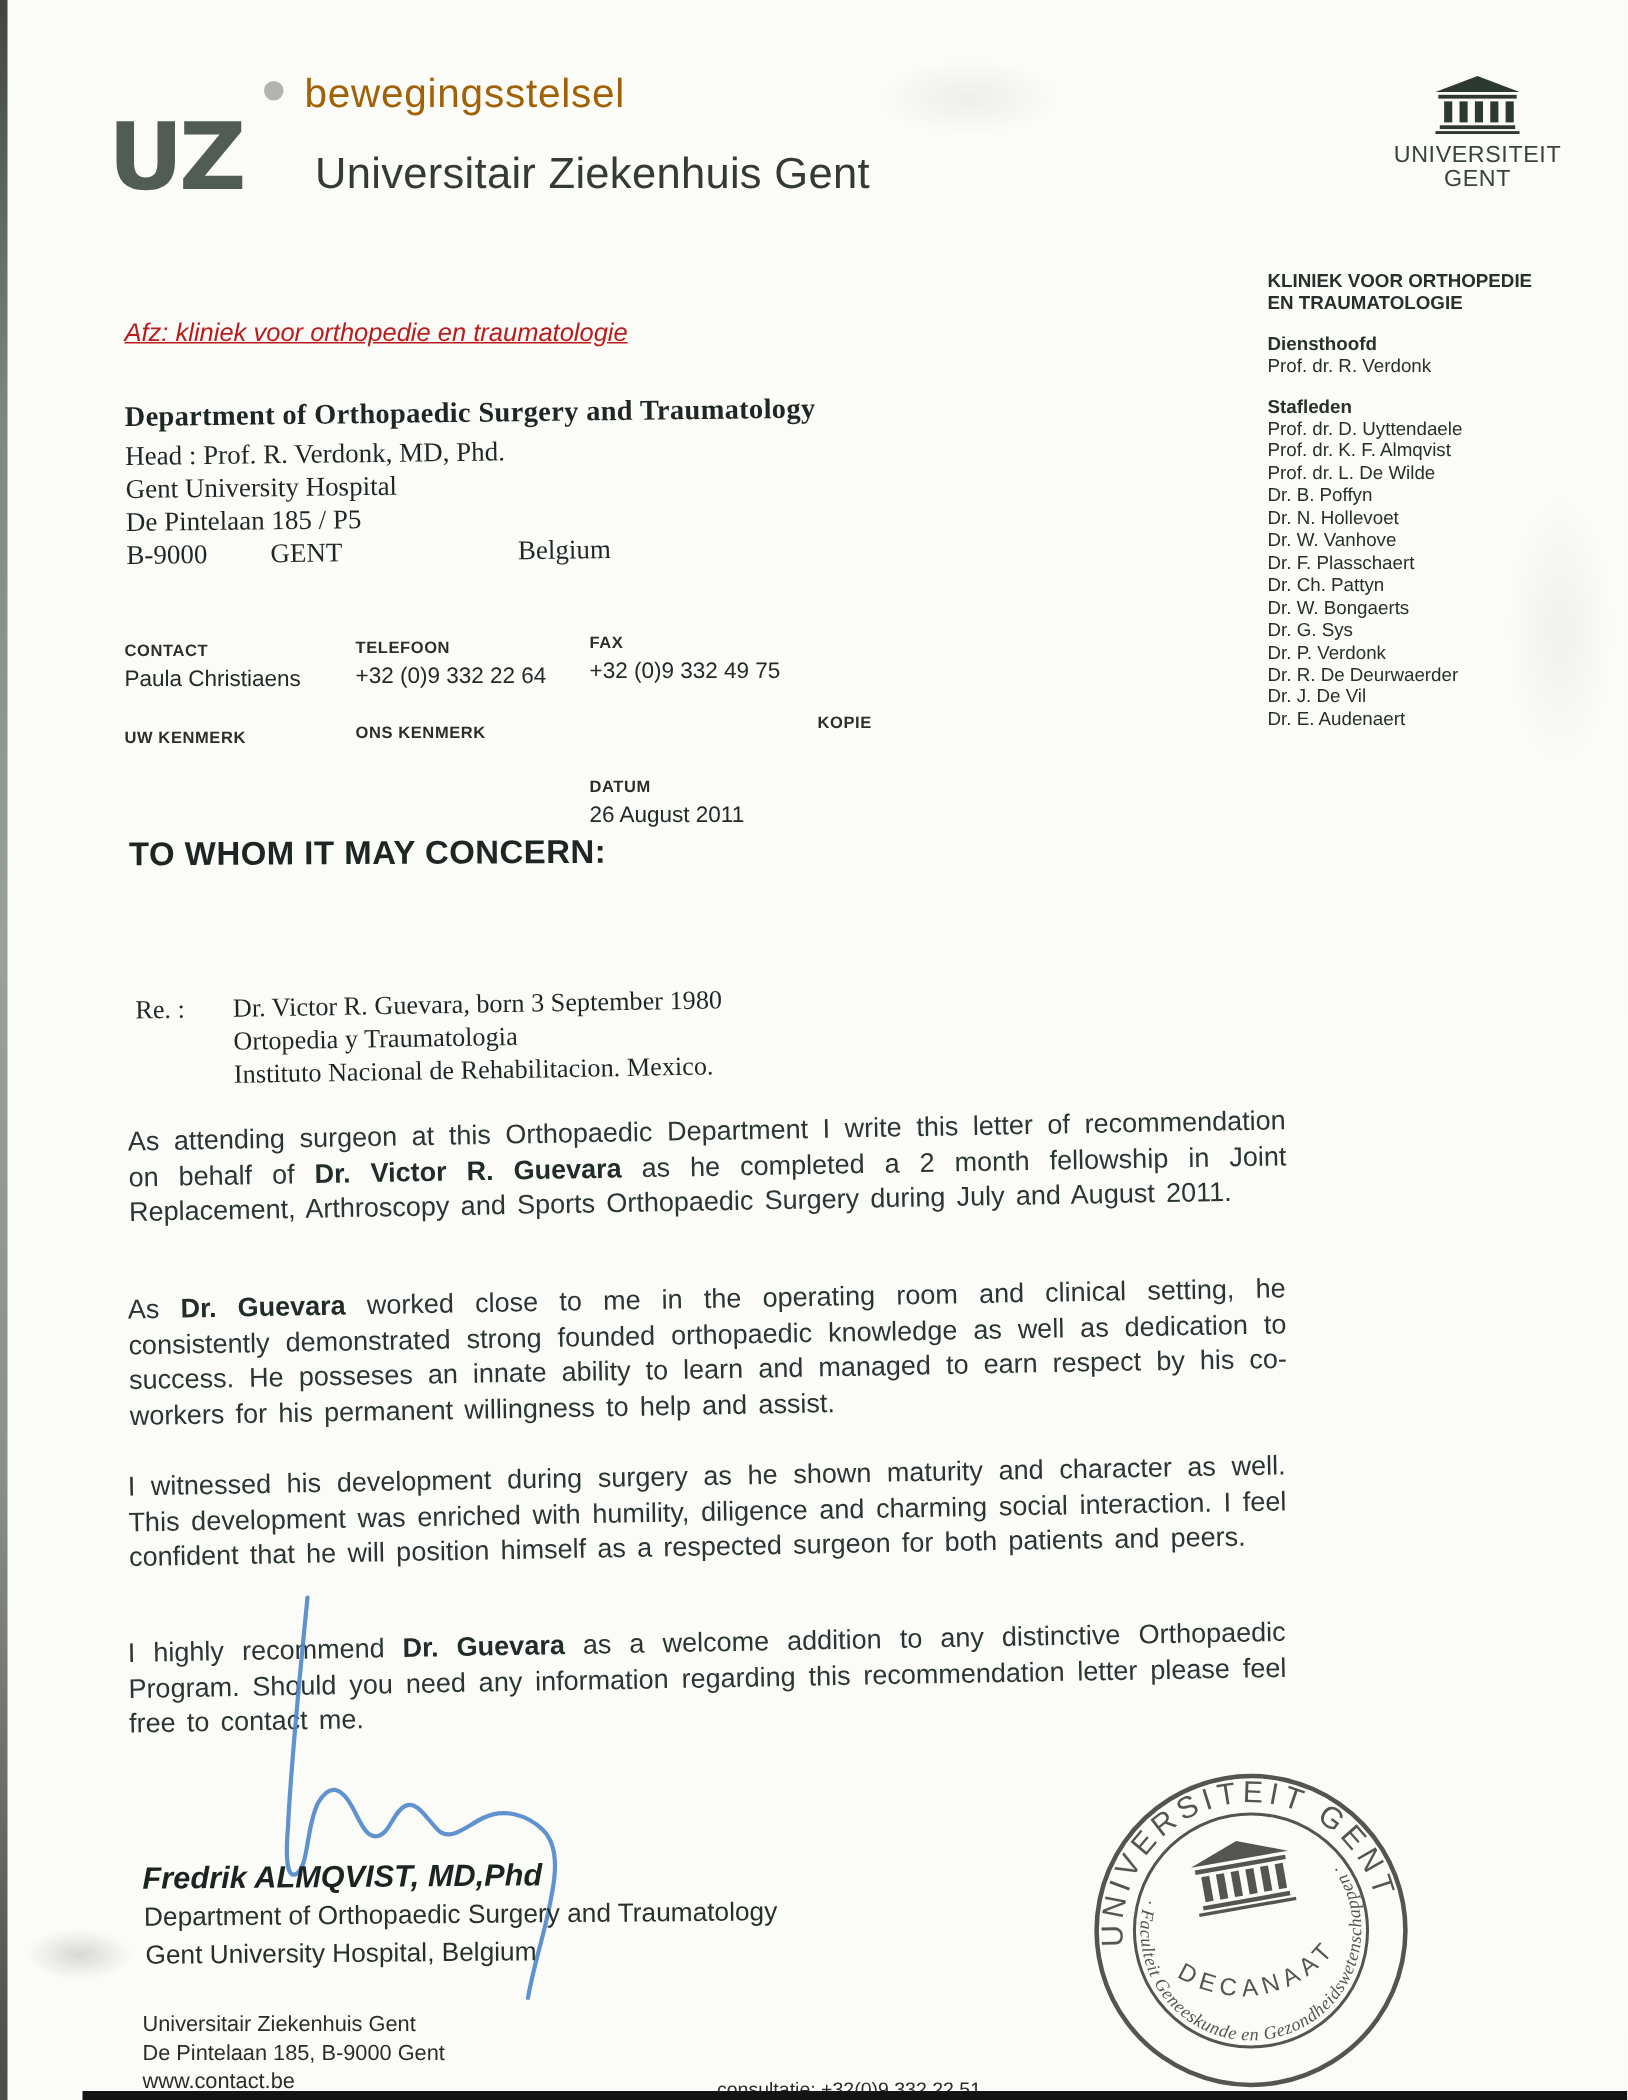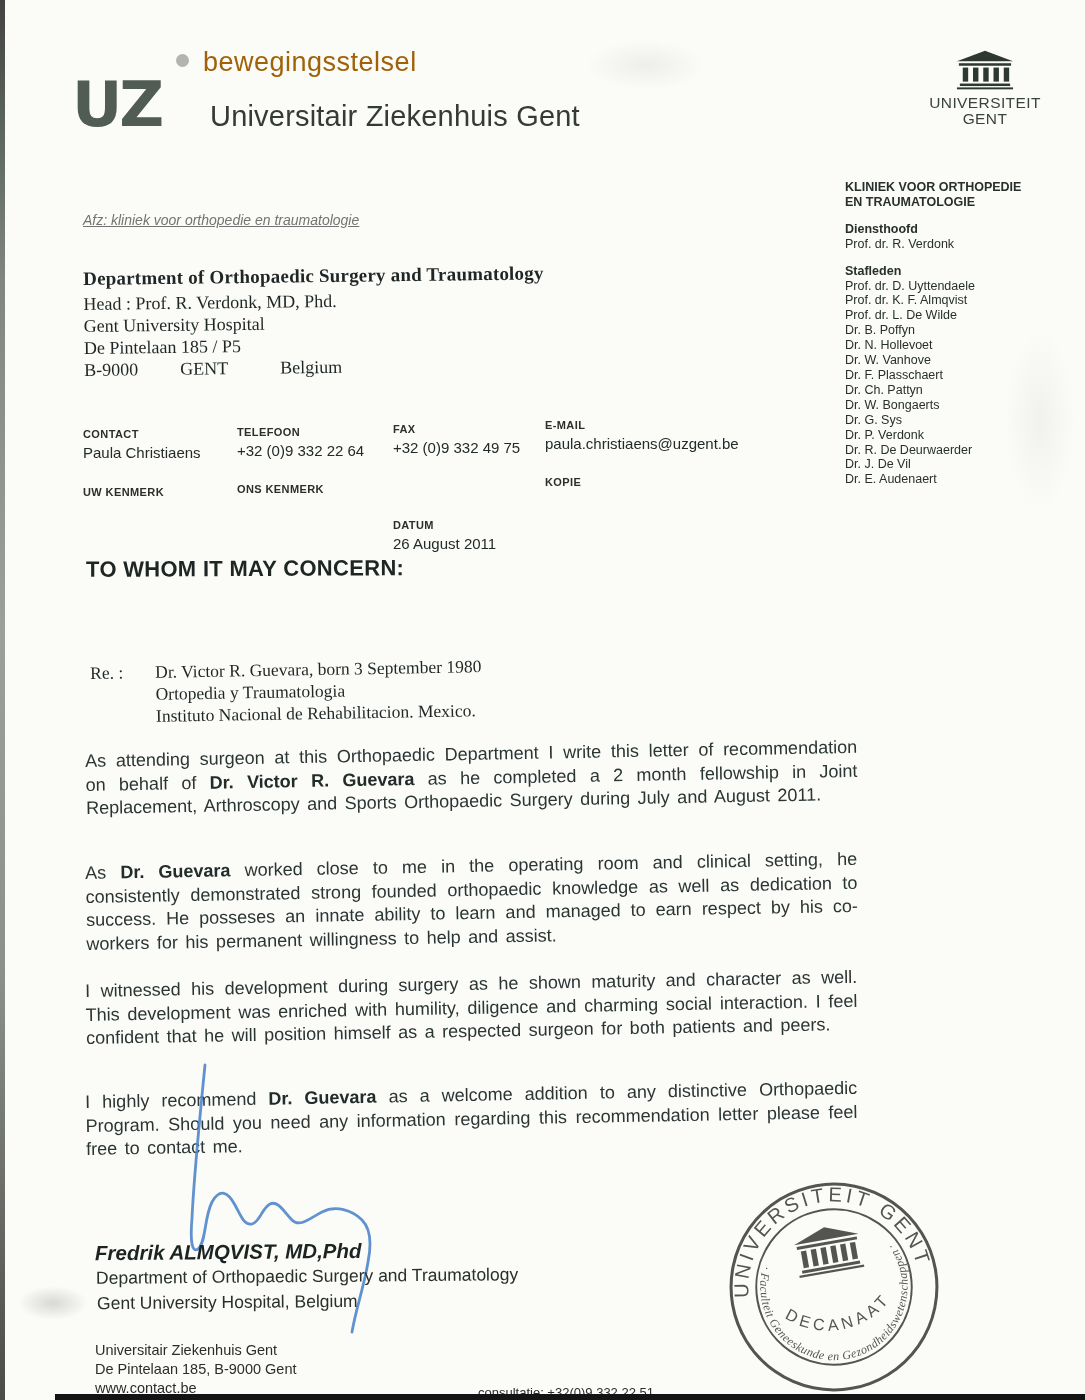--- a/index.html
+++ b/index.html
@@ -28,28 +28,28 @@
   .ugent{position:absolute;left:905px;top:50px;width:160px;text-align:center;color:#39433d;}
   .ugent .tline{font-size:15.5px;letter-spacing:.4px;line-height:15px;margin-top:1px;text-align:center;}
 
   
   .sidebar{position:absolute;left:845px;top:180px;width:230px;font-size:12.5px;
     line-height:14.9px;color:#27302c;}
   .sidebar .b{font-weight:bold;}
   .sidebar .gap{height:12px;}
 
   
-  .afz{position:absolute;left:83px;top:212px;font-size:14px;font-style:italic;
-    text-decoration:underline;color:#737373;}
+  .afz{position:absolute;left:83px;top:212px;font-size:17px;font-style:italic;
+    text-decoration:underline;color:#b91c1c;}
   .addr{position:absolute;left:83px;top:268px;width:560px;
     font-family:"Liberation Serif",serif;font-size:18px;line-height:22px;color:#1f2726;
     transform:rotate(-.7deg);transform-origin:left top;}
   .addr .dept{font-weight:bold;font-size:19px;letter-spacing:.2px;margin-bottom:3px;}
   .addr .gent{display:inline-block;margin-left:42px;}
-  .addr .country{display:inline-block;margin-left:52px;}
+  .addr .country{display:inline-block;margin-left:117px;}
 
   
   .cell{position:absolute;}
   .cell .lab{font-size:11px;font-weight:bold;letter-spacing:.4px;color:#2d2d2b;}
   .cell .val{font-size:15px;margin-top:4px;color:#222b29;}
   .c-contact{left:83px;top:428px;}  .c-tel{left:237px;top:426px;}
   .c-fax{left:393px;top:423px;}     .c-mail{left:545px;top:419px;}
   .c-uw{left:83px;top:486px;}       .c-ons{left:237px;top:483px;}
   .c-datum{left:393px;top:479px;margin-top:40px;}   .c-kopie{left:545px;top:476px;}
 
@@ -151,24 +151,20 @@
     <div class="lab">CONTACT</div>
     <div class="val">Paula Christiaens</div>
   </div>
   <div class="cell c-tel">
     <div class="lab">TELEFOON</div>
     <div class="val">+32 (0)9 332 22 64</div>
   </div>
   <div class="cell c-fax">
     <div class="lab">FAX</div>
     <div class="val">+32 (0)9 332 49 75</div>
-  </div>
-  <div class="cell c-mail">
-    <div class="lab">E-MAIL</div>
-    <div class="val">paula.christiaens@uzgent.be</div>
   </div>
   <div class="cell c-uw">
     <div class="lab">UW KENMERK</div>
   </div>
   <div class="cell c-ons">
     <div class="lab">ONS KENMERK</div>
   </div>
   <div class="cell c-datum">
     <div class="lab">DATUM</div>
     <div class="val">26 August 2011</div>

